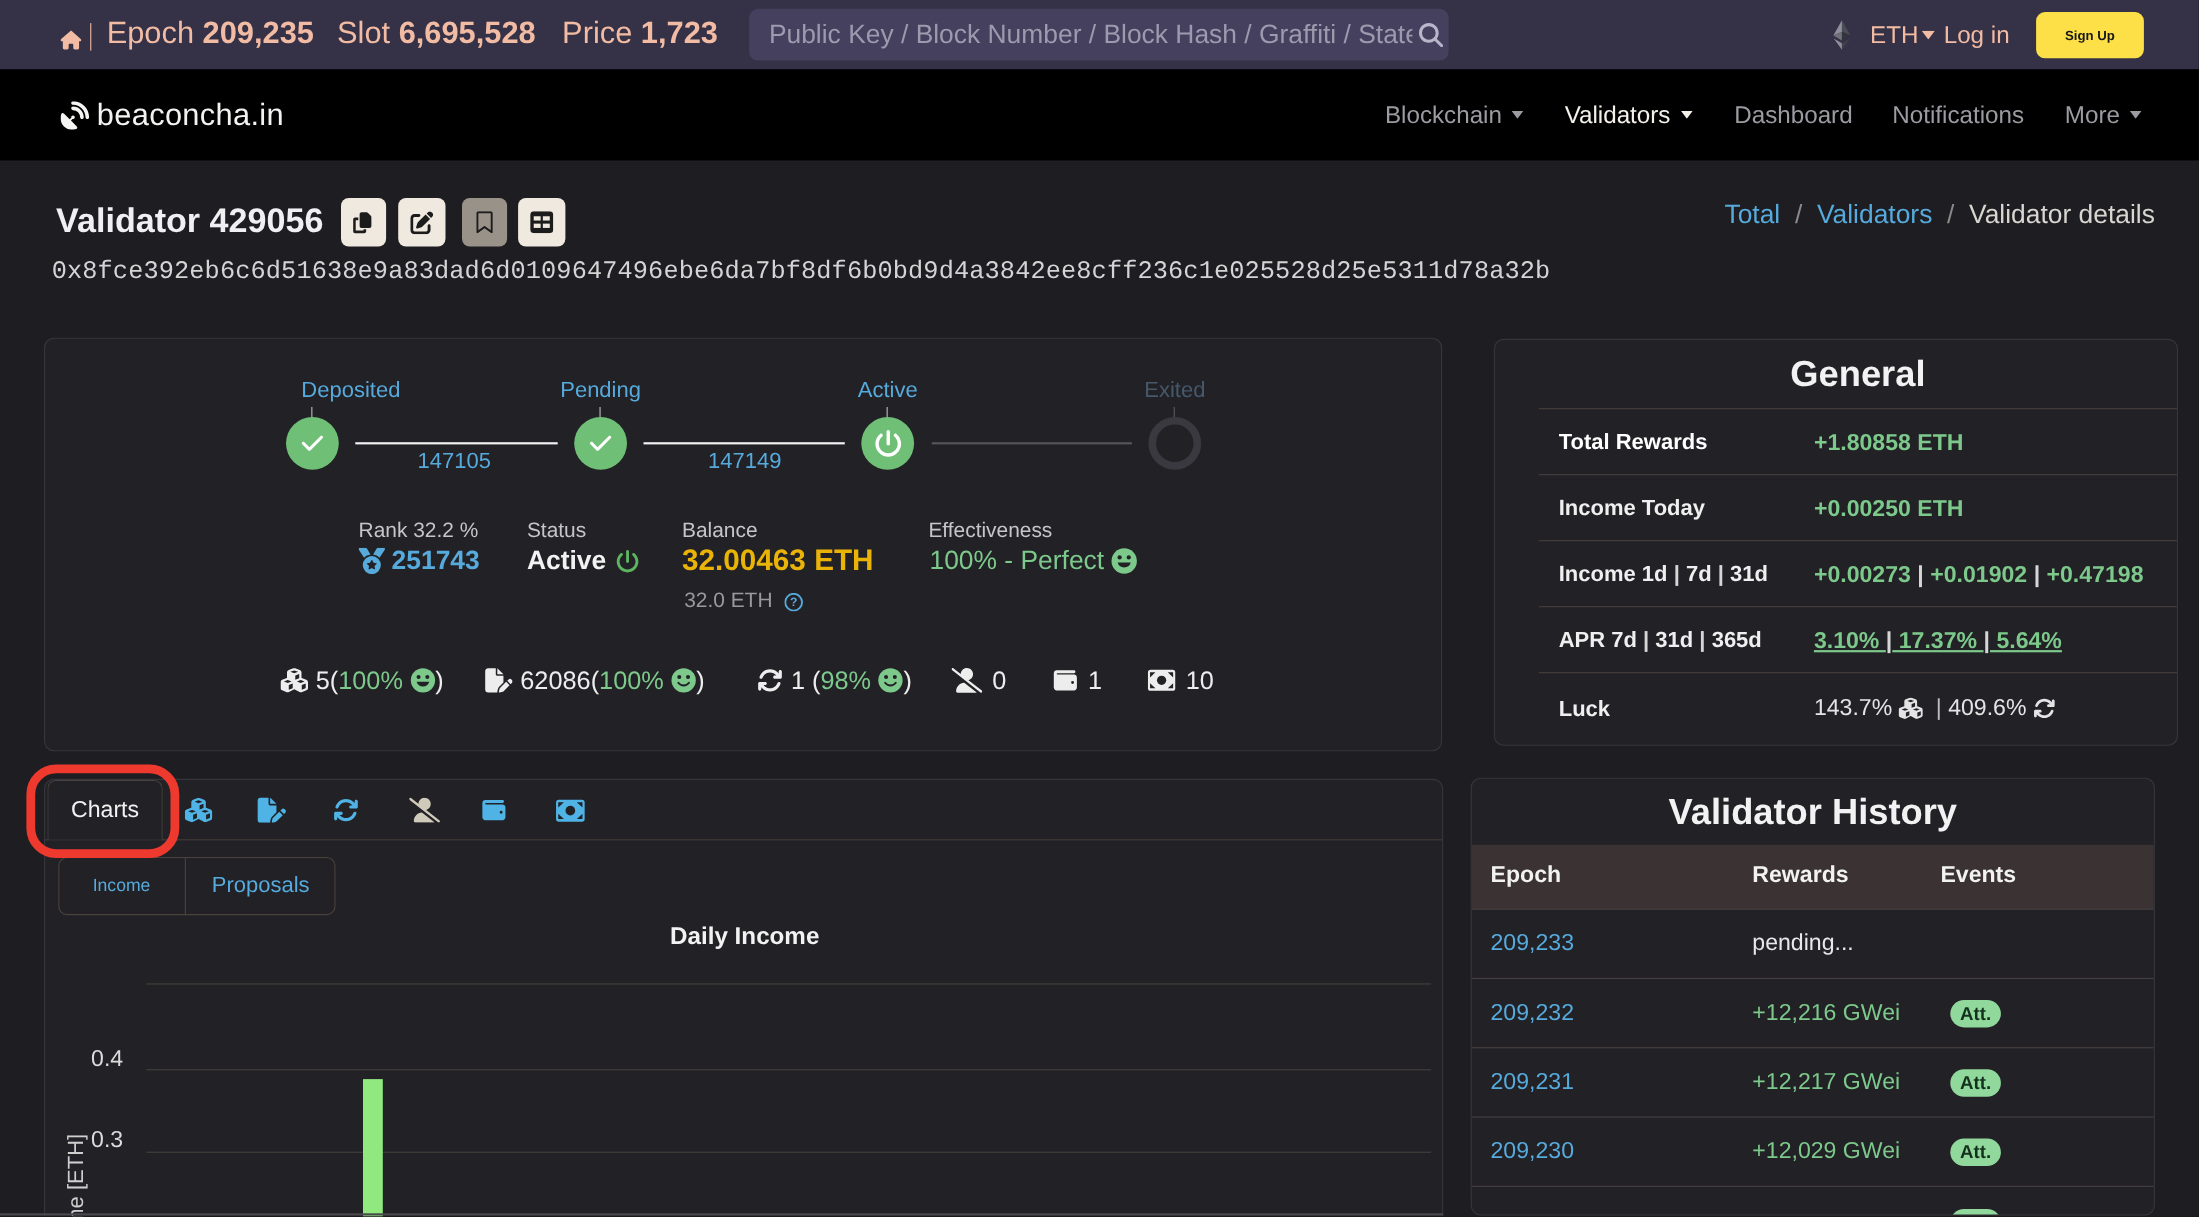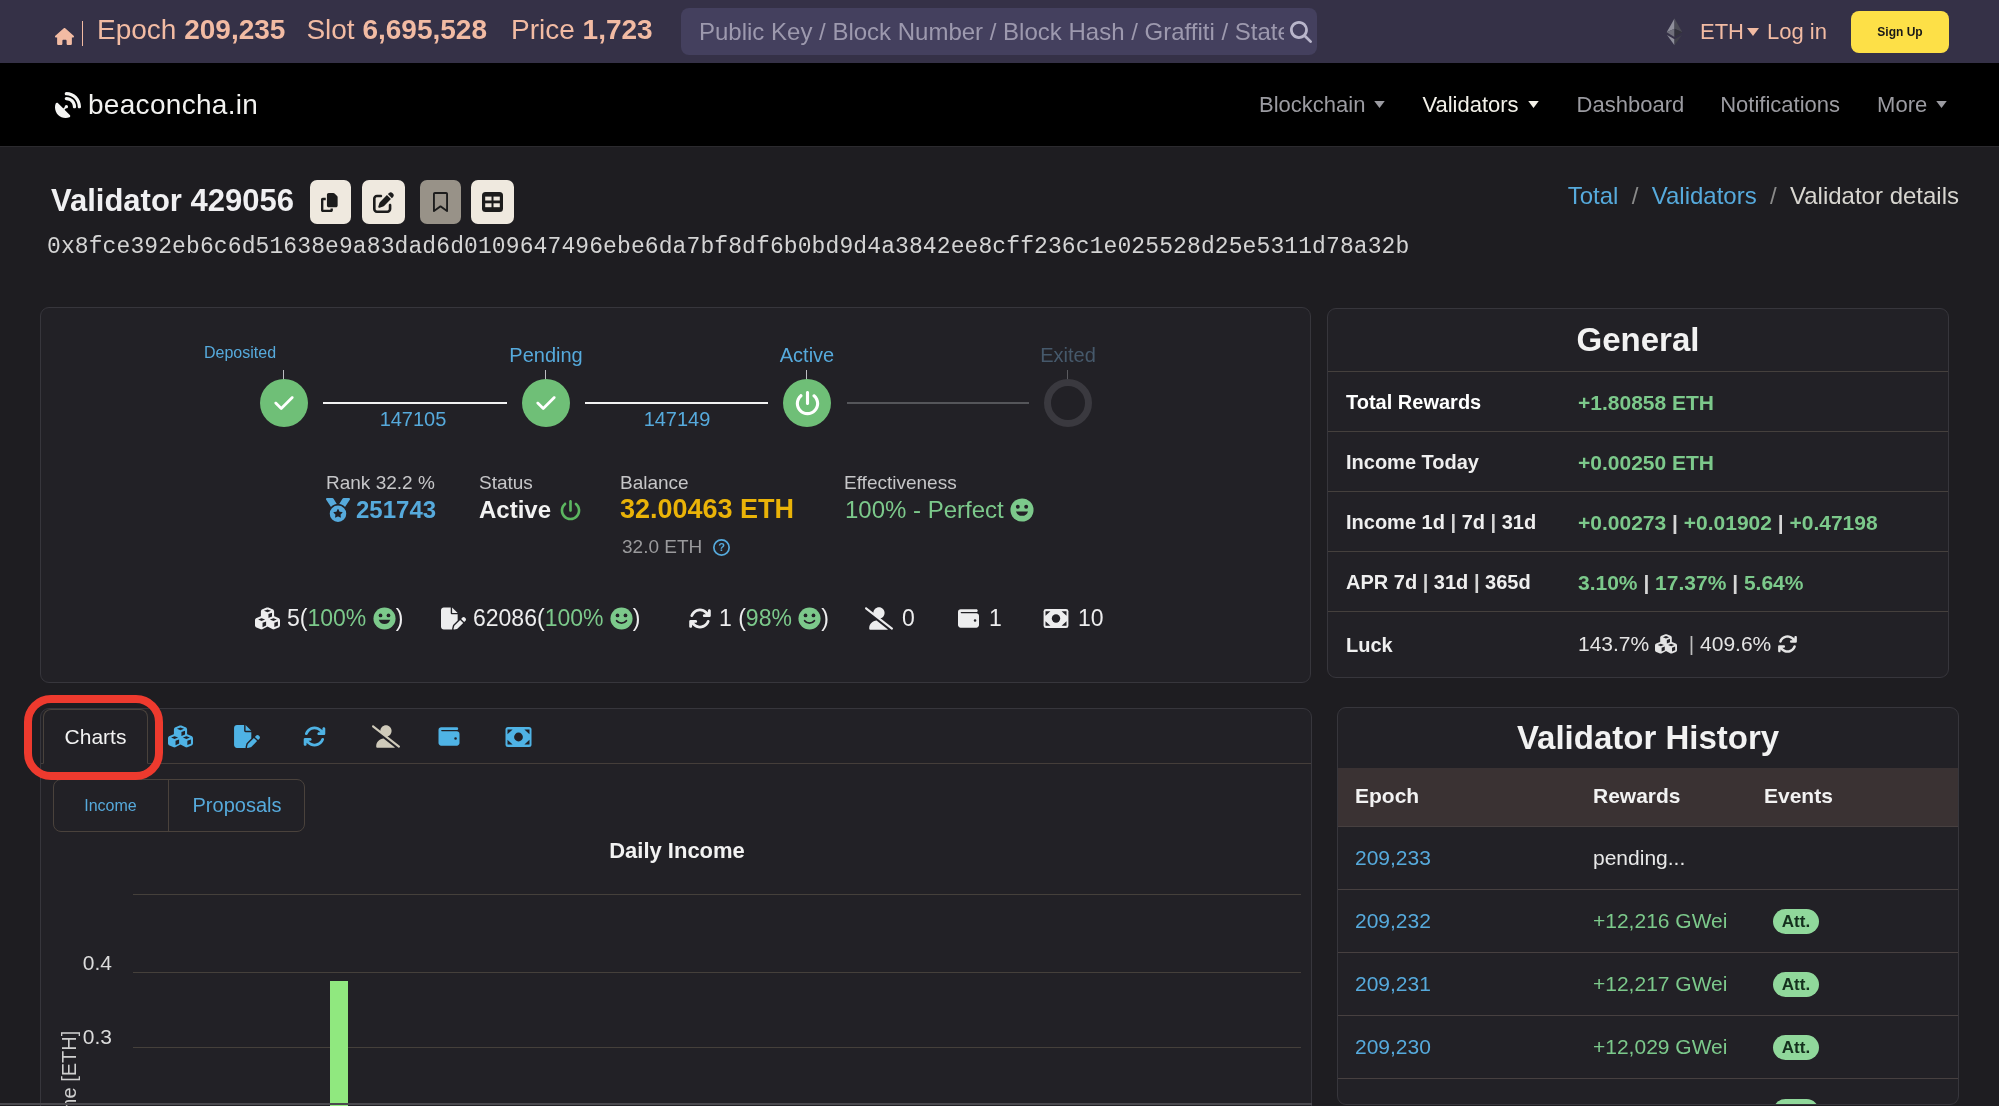--- a/index.html
+++ b/index.html
@@ -112,21 +112,21 @@
 
     <div class="abs nowrap" style="left:1337px;top:35px;width:622px;text-align:right;font-size:24px;color:#c9c9c9;">
       <span class="blue">Total</span><span style="color:#8a8a8a;">&nbsp;&nbsp;/&nbsp;&nbsp;</span><span class="blue">Validators</span><span style="color:#8a8a8a;">&nbsp;&nbsp;/&nbsp;&nbsp;</span><span style="color:#d8d6d0;">Validator details</span>
     </div>
 
     <span class="abs nowrap" style="left:47px;top:87px;font-family:'Liberation Mono',monospace;font-size:23px;color:#d4d4d4;letter-spacing:0.1px;">0x8fce392eb6c6d51638e9a83dad6d0109647496ebe6da7bf8df6b0bd9d4a3842ee8cff236c1e025528d25e5311d78a32b</span>
   </div>
 
   <div class="card" id="card1" style="left:40px;top:307px;width:1271px;height:376px;">
 
-    <span class="abs blue nowrap" style="left:163px;top:36px;width:160px;text-align:left;font-size:16px;">Deposited</span>
+    <span class="abs blue nowrap" style="left:163px;top:36px;width:160px;text-align:right;font-size:20px;">Deposited</span>
     <span class="abs blue nowrap" style="left:425px;top:36px;width:160px;text-align:center;font-size:20px;">Pending</span>
     <span class="abs blue nowrap" style="left:686px;top:36px;width:160px;text-align:center;font-size:20px;">Active</span>
     <span class="abs nowrap" style="left:947px;top:36px;width:160px;text-align:center;font-size:20px;color:#46596b;">Exited</span>
 
     <span class="abs" style="left:242px;top:62px;width:1px;height:11px;background:#bdbdc2;"></span>
     <span class="abs" style="left:504px;top:62px;width:1px;height:11px;background:#bdbdc2;"></span>
     <span class="abs" style="left:765px;top:62px;width:1px;height:11px;background:#bdbdc2;"></span>
     <span class="abs" style="left:1026px;top:62px;width:1px;height:11px;background:#5a5a5e;"></span>
 
     <span class="abs" style="left:219px;top:71px;width:48px;height:48px;border-radius:50%;background:#6fbf77;display:inline-flex;align-items:center;justify-content:center;">
@@ -299,37 +299,37 @@
     <span class="abs" style="left:92px;top:185px;width:1168px;height:1px;background:#45403b;"></span>
     <span class="abs" style="left:92px;top:263px;width:1168px;height:1px;background:#45403b;"></span>
     <span class="abs" style="left:92px;top:338px;width:1168px;height:1px;background:#45403b;"></span>
     <span class="abs nowrap" style="left:20px;top:242px;width:51px;text-align:right;font-size:21px;color:#dcdcdc;">0.4</span>
     <span class="abs nowrap" style="left:20px;top:316px;width:51px;text-align:right;font-size:21px;color:#dcdcdc;">0.3</span>
     <span class="abs nowrap" style="left:17px;top:444px;font-size:20px;color:#cfcfcf;transform:rotate(-90deg);transform-origin:0 0;">Income [ETH]</span>
     <span class="abs" style="left:289px;top:272px;width:18px;height:148px;background:#90e87f;"></span>
   </div>
   <div class="abs" style="left:0;top:1103px;width:1312px;height:2px;background:#4a494e;"></div>
 
-  <div class="card" id="card3" style="left:1327px;top:308px;width:622px;height:370px;">
+  <div class="card" id="card3" style="left:1358px;top:308px;width:622px;height:370px;padding-left:40px;">
     <div style="height:63px;border-bottom:1px solid #45403d;display:flex;align-items:center;justify-content:center;font-size:33px;font-weight:bold;color:#f2f2f2;">General</div>
     <div style="height:60px;border-bottom:1px solid #45403d;position:relative;font-size:21px;">
       <span class="abs b" style="left:18px;top:19px;color:#ffffff;font-size:20px;">Total Rewards</span>
       <span class="abs b green" style="left:250px;top:19px;">+1.80858 ETH</span>
     </div>
     <div style="height:60px;border-bottom:1px solid #45403d;position:relative;font-size:21px;">
       <span class="abs b" style="left:18px;top:19px;color:#efefef;font-size:20px;">Income Today</span>
       <span class="abs b green" style="left:250px;top:19px;">+0.00250 ETH</span>
     </div>
     <div style="height:60px;border-bottom:1px solid #45403d;position:relative;font-size:21px;">
       <span class="abs b" style="left:18px;top:19px;color:#efefef;font-size:20px;">Income 1d&nbsp;<span style="color:#d6d6d6;">|</span>&nbsp;7d&nbsp;<span style="color:#d6d6d6;">|</span>&nbsp;31d</span>
       <span class="abs b green" style="left:250px;top:19px;">+0.00273&nbsp;<span style="color:#d6d6d6;">|</span>&nbsp;+0.01902&nbsp;<span style="color:#d6d6d6;">|</span>&nbsp;+0.47198</span>
     </div>
     <div style="height:60px;border-bottom:1px solid #45403d;position:relative;font-size:21px;">
       <span class="abs b" style="left:18px;top:19px;color:#efefef;font-size:20px;">APR 7d&nbsp;<span style="color:#d6d6d6;">|</span>&nbsp;31d&nbsp;<span style="color:#d6d6d6;">|</span>&nbsp;365d</span>
-      <span class="abs b green" style="left:250px;top:19px;">3.10%&nbsp;<span style="color:#d6d6d6;">|</span>&nbsp;17.37%&nbsp;<span style="color:#d6d6d6;">|</span>&nbsp;5.64%</span>
+      <span class="abs b green" style="left:250px;top:19px;text-decoration:underline;">3.10%&nbsp;<span style="color:#d6d6d6;">|</span>&nbsp;17.37%&nbsp;<span style="color:#d6d6d6;">|</span>&nbsp;5.64%</span>
     </div>
     <div style="height:66px;position:relative;font-size:21px;">
       <span class="abs b" style="left:18px;top:22px;color:#efefef;font-size:20px;">Luck</span>
       <span class="abs" style="left:250px;top:20px;color:#e4e4e4;font-size:21px;display:inline-flex;align-items:center;">143.7%&nbsp;
         <svg width="22" height="20" viewBox="0 0 576 512">
             <path fill="#e4e4e4" d="M290.8 48.6l78.4 29.7L288 109.5 206.8 78.3l78.4-29.7c1.8-.7 3.8-.7 5.7 0zM136 92.5V204.7c-1.3 .4-2.6 .8-3.9 1.3l-96 36.4C14.4 250.6 0 271.5 0 294.7V413.9c0 22.8 13.9 43.3 35.1 51.7l96 38.4c11.5 4.6 24.2 4.6 35.7 0L288 439.8l121.2 64.2c11.5 4.6 24.2 4.6 35.7 0l96-38.4c21.2-8.5 35.1-29 35.1-51.7V294.7c0-23.2-14.4-44.1-36.1-52.4l-96-36.4c-1.3-.5-2.6-.9-3.9-1.3V92.5c0-23.2-14.4-44.1-36.1-52.4l-96-36.4c-12.8-4.8-26.9-4.8-39.7 0l-96 36.4C150.4 48.4 136 69.3 136 92.5zM392 210.6l-82.4 31.2V152.6L392 121v89.6zM154.8 250.9l78.4 29.7L152 311.7 70.8 280.6l78.4-29.7c1.8-.7 3.8-.7 5.7 0zm18.8 204.4V354.8L256 323.2v95.9l-82.4 36.2zM421.2 250.9c1.8-.7 3.8-.7 5.7 0l78.4 29.7L424 311.7l-81.2-31.1 78.4-29.7zM523.2 421.2l-77.6 31V354.8L528 323.2v90.7c0 3.2-1.9 6-4.8 7.2z"></path>
           </svg>
         &nbsp;&nbsp;<span style="color:#bdbdbd;">|</span>&nbsp;409.6%&nbsp;
         <svg width="21" height="20" viewBox="0 0 512 512">
             <path fill="#e4e4e4" d="M105.1 202.6c7.7-21.8 20.2-42.3 37.8-59.8c62.5-62.5 163.8-62.5 226.3 0L386.3 160H352c-17.7 0-32 14.3-32 32s14.3 32 32 32H463.5c0 0 0 0 0 0h.4c17.7 0 32-14.3 32-32V80c0-17.7-14.3-32-32-32s-32 14.3-32 32v35.2L414.4 97.6c-87.5-87.5-229.3-87.5-316.8 0C73.2 122 55.6 150.7 44.8 181.4c-5.9 16.7 2.9 34.9 19.5 40.8s34.9-2.9 40.8-19.5zM39 289.3c-5 1.5-9.8 4.2-13.7 8.2c-4 4-6.7 8.8-8.1 14c-.3 1.2-.6 2.5-.8 3.8c-.3 1.7-.4 3.4-.4 5.1V432c0 17.7 14.3 32 32 32s32-14.3 32-32V396.9l17.6 17.5 0 0c87.5 87.4 229.3 87.4 316.7 0c24.4-24.4 42.1-53.1 52.9-83.7c5.9-16.7-2.9-34.9-19.5-40.8s-34.9 2.9-40.8 19.5c-7.7 21.8-20.2 42.3-37.8 59.8c-62.5 62.5-163.8 62.5-226.3 0l-.1-.1L125.6 352H160c17.7 0 32-14.3 32-32s-14.3-32-32-32H48.4c-1.6 0-3.2 .1-4.8 .3s-3.1 .5-4.6 1z"></path>

